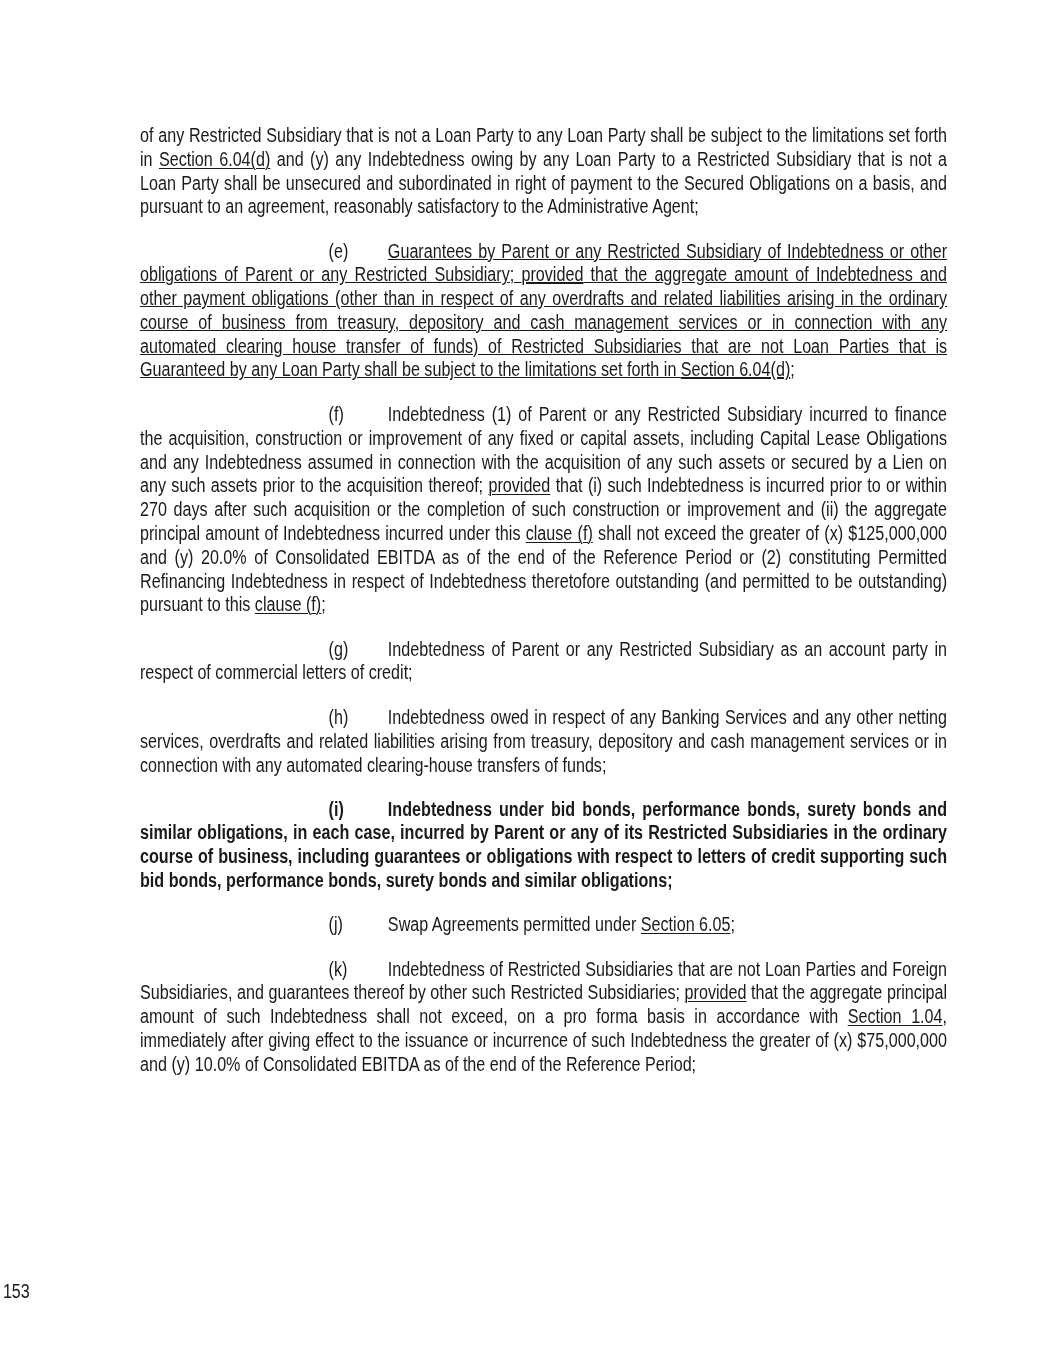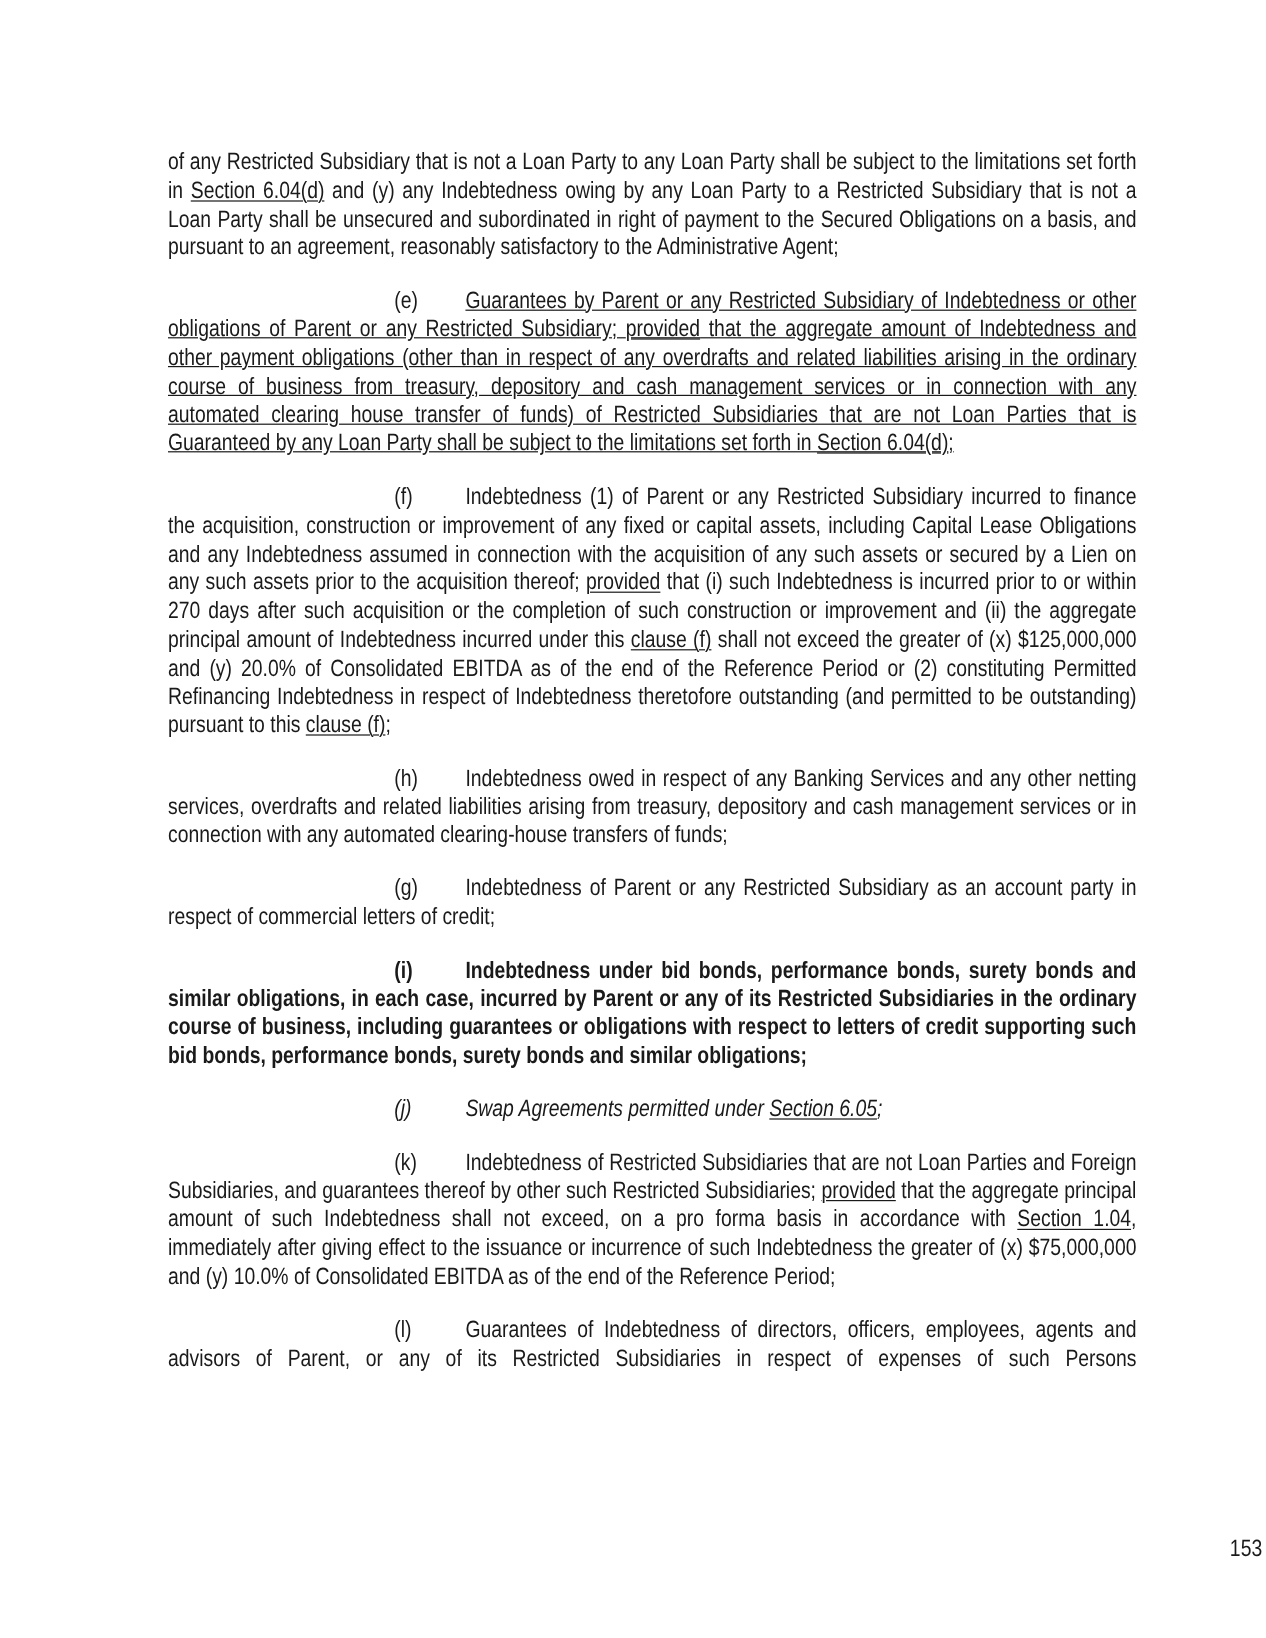--- a/index.html
+++ b/index.html
@@ -51,21 +51,21 @@
     text-decoration-thickness: 1px;
   }
   .centered-line {
     text-align: left;
   }
   .page-number {
     position: absolute;
     left: 0;
     width: 1055px;
     top: 1280px;
-    text-align: right;
+    text-align: left;
     font-size: 19.6px;
     line-height: 23.8px;
   }
   .page-number span {
     display: inline-block;
     transform: scaleX(0.8235);
   }
 </style>
 </head>
 <body>
@@ -83,53 +83,48 @@
       <span class="indent"></span><span class="marker">(e)</span><span>Guarantees by Parent or any Restricted Subsidiary of Indebtedness or other obligations of Parent or any Restricted Subsidiary; </span><span class="u">provided</span><span> that the aggregate amount of Indebtedness and other payment obligations (other than in respect of any overdrafts and related liabilities arising in the ordinary course of business from treasury, depository and cash management services or in connection with any automated clearing house transfer of funds) of Restricted Subsidiaries that are not Loan Parties that is Guaranteed by any Loan Party shall be subject to the limitations set forth in </span><span class="u">Section 6.04(d)</span><span>;</span>
     </p>
   </div>
 
   <div class="para-wrap" style="height: 214px;">
     <p class="para">
       <span class="indent"></span><span class="marker">(f)</span><span>Indebtedness (1) of Parent or any Restricted Subsidiary incurred to finance the acquisition, construction or improvement of any fixed or capital assets, including Capital Lease Obligations and any Indebtedness assumed in connection with the acquisition of any such assets or secured by a Lien on any such assets prior to the acquisition thereof; </span><span class="u">provided</span><span> that (i) such Indebtedness is incurred prior to or within 270 days after such acquisition or the completion of such construction or improvement and (ii) the aggregate principal amount of Indebtedness incurred under this </span><span class="u">clause (f)</span><span> shall not exceed the greater of (x) $125,000,000 and (y) 20.0% of Consolidated EBITDA as of the end of the Reference Period or (2) constituting Permitted Refinancing Indebtedness in respect of Indebtedness theretofore outstanding (and permitted to be outstanding) pursuant to this </span><span class="u">clause (f)</span><span>;</span>
     </p>
   </div>
 
+  <div class="para-wrap" style="height: 48px;">
+    <p class="para">
+      <span class="indent"></span><span class="marker">(g)</span><span>Indebtedness of Parent or any Restricted Subsidiary as an account party in respect of commercial letters of credit;</span>
+    </p>
+  </div>
+
   <div class="para-wrap" style="height: 71px;">
     <p class="para">
       <span class="indent"></span><span class="marker">(h)</span><span>Indebtedness owed in respect of any Banking Services and any other netting services, overdrafts and related liabilities arising from treasury, depository and cash management services or in connection with any automated clearing-house transfers of funds;</span>
-    </p>
-  </div>
-
-  <div class="para-wrap" style="height: 48px;">
-    <p class="para">
-      <span class="indent"></span><span class="marker">(g)</span><span>Indebtedness of Parent or any Restricted Subsidiary as an account party in respect of commercial letters of credit;</span>
     </p>
   </div>
 
   <div class="para-wrap" style="height: 95px; font-weight: bold;">
     <p class="para">
       <span class="indent"></span><span class="marker">(i)</span><span>Indebtedness under bid bonds, performance bonds, surety bonds and similar obligations, in each case, incurred by Parent or any of its Restricted Subsidiaries in the ordinary course of business, including guarantees or obligations with respect to letters of credit supporting such bid bonds, performance bonds, surety bonds and similar obligations;</span>
     </p>
   </div>
 
-  <div class="para-wrap" style="height: 24px; font-style: italic;">
+  <div class="para-wrap" style="height: 24px;">
     <p class="para centered-line">
       <span class="indent"></span><span class="marker">(j)</span><span>Swap Agreements permitted under </span><span class="u">Section 6.05</span><span>;</span>
     </p>
   </div>
 
   <div class="para-wrap" style="height: 119px;">
     <p class="para">
       <span class="indent"></span><span class="marker">(k)</span><span>Indebtedness of Restricted Subsidiaries that are not Loan Parties and Foreign Subsidiaries, and guarantees thereof by other such Restricted Subsidiaries; </span><span class="u">provided</span><span> that the aggregate principal amount of such Indebtedness shall not exceed, on a pro forma basis in accordance with </span><span class="u">Section 1.04</span><span>, immediately after giving effect to the issuance or incurrence of such Indebtedness the greater of (x) $75,000,000 and (y) 10.0% of Consolidated EBITDA as of the end of the Reference Period;</span>
     </p>
   </div>
 
-  <div class="para-wrap" style="height: 48px;">
-    <p class="para" style="text-align-last: justify;">
-      <span class="indent"></span><span class="marker">(l)</span><span>Guarantees of Indebtedness of directors, officers, employees, agents and advisors of Parent, or any of its Restricted Subsidiaries in respect of expenses of such Persons</span>
-    </p>
-  </div>
 
 </div>
 
 <div class="page-number">
   <span>153</span>
 </div>
 
 </body></html>

